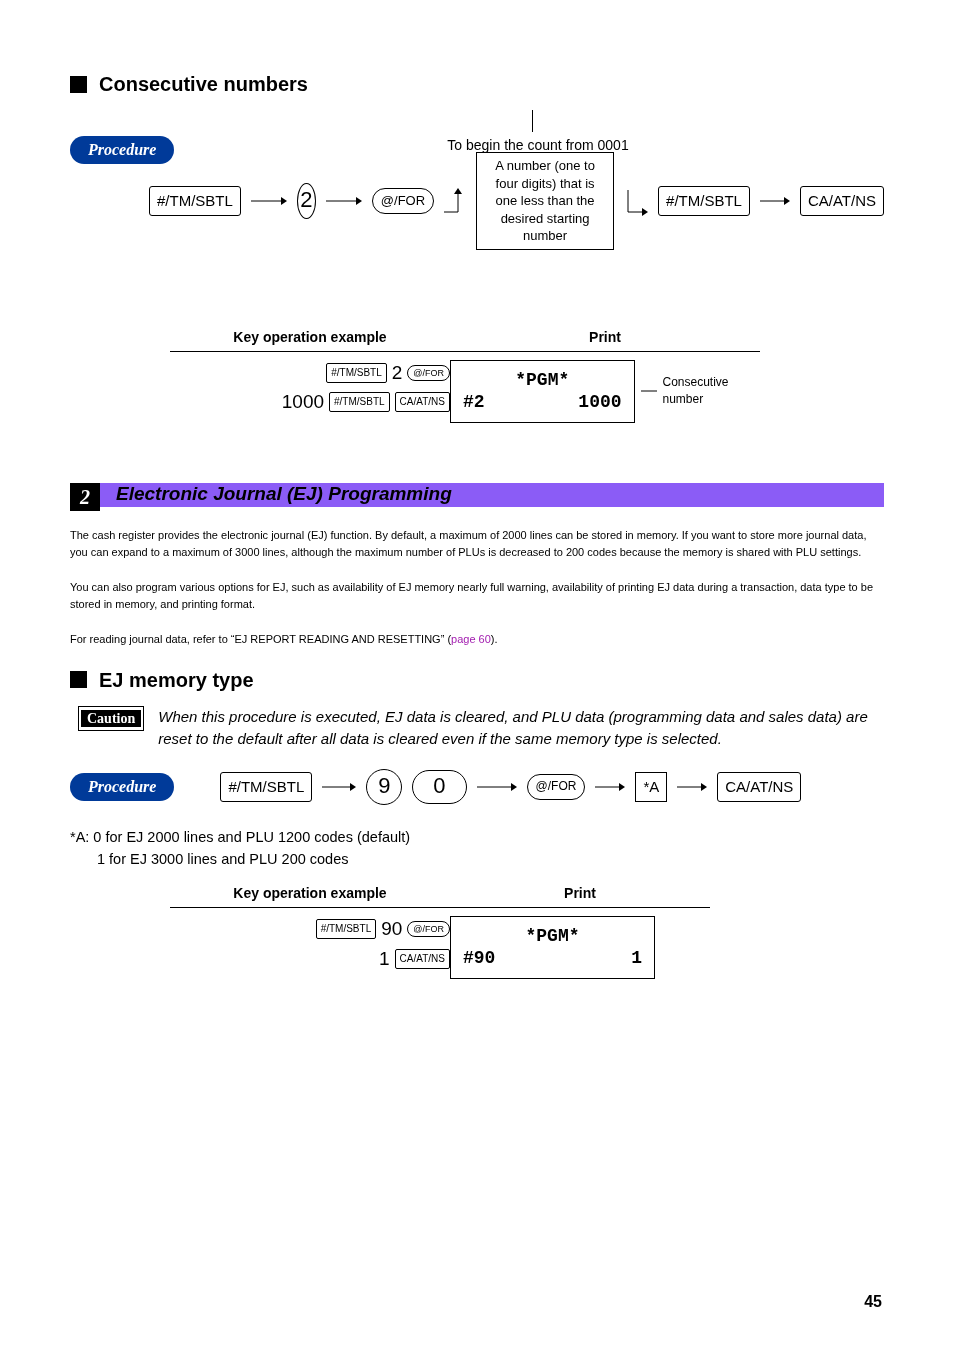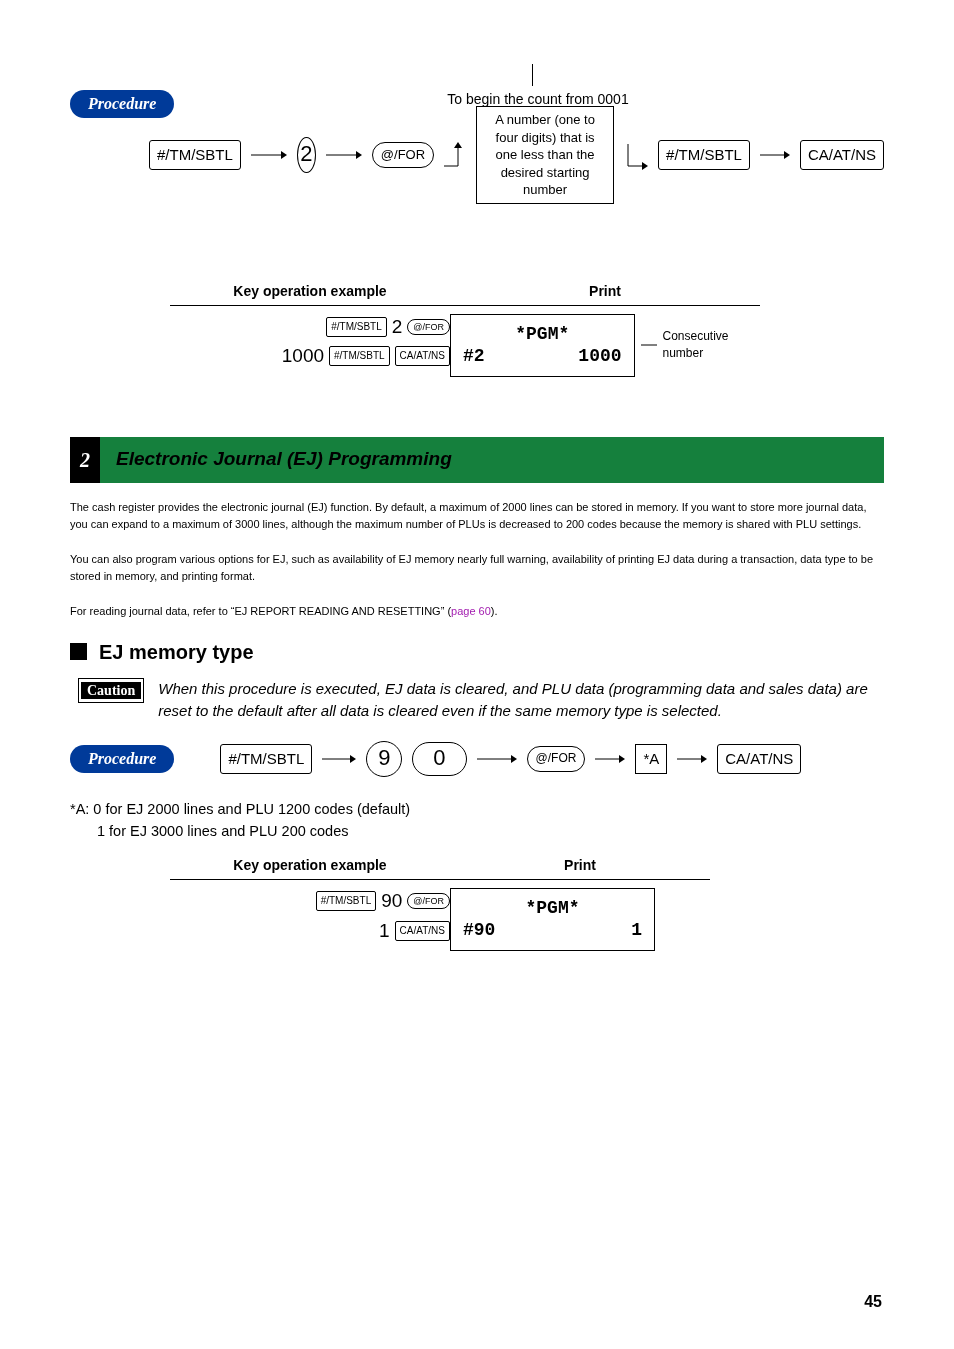--- a/index.html
+++ b/index.html
@@ -195,28 +195,28 @@
     font-weight: bold;
     font-style: italic;
     font-size: 20px;
     display: flex;
     align-items: center;
     justify-content: center;
     font-family: "Times New Roman", serif;
   }
   .band-title {
     flex: 1;
-    background: #15803d;
+    background: #8b5cf6;
     display: flex;
     align-items: center;
     padding-left: 16px;
     font-size: 19px;
     font-weight: bold;
     font-style: italic;
-    height: 46px;
+    height: 24px;
   }
   .bodytext {
     font-size: 11px;
     line-height: 1.55;
     margin: 0 0 18px 0;
   }
   .link {
     color: #a21caf;
   }
   .italicnote{
@@ -237,20 +237,24 @@
   }
   .svg-arrow{
     flex:0 0 auto;
   }
 </style>
 </head>
 <body>
 
 <div class="page">
 
+  <div class="h-bullet-row">
+    <span class="sq-bullet"></span>
+    <span class="h-bullet-text">Consecutive numbers</span>
+  </div>
 
   <div style="position:relative;">
 
     <div style="display:flex; align-items:flex-start; gap:0;">
       <div style="padding-top:20px;">
         <span class="procedure-badge">Procedure</span>
       </div>
       <div style="width:30px;"></div>
     </div>
 

